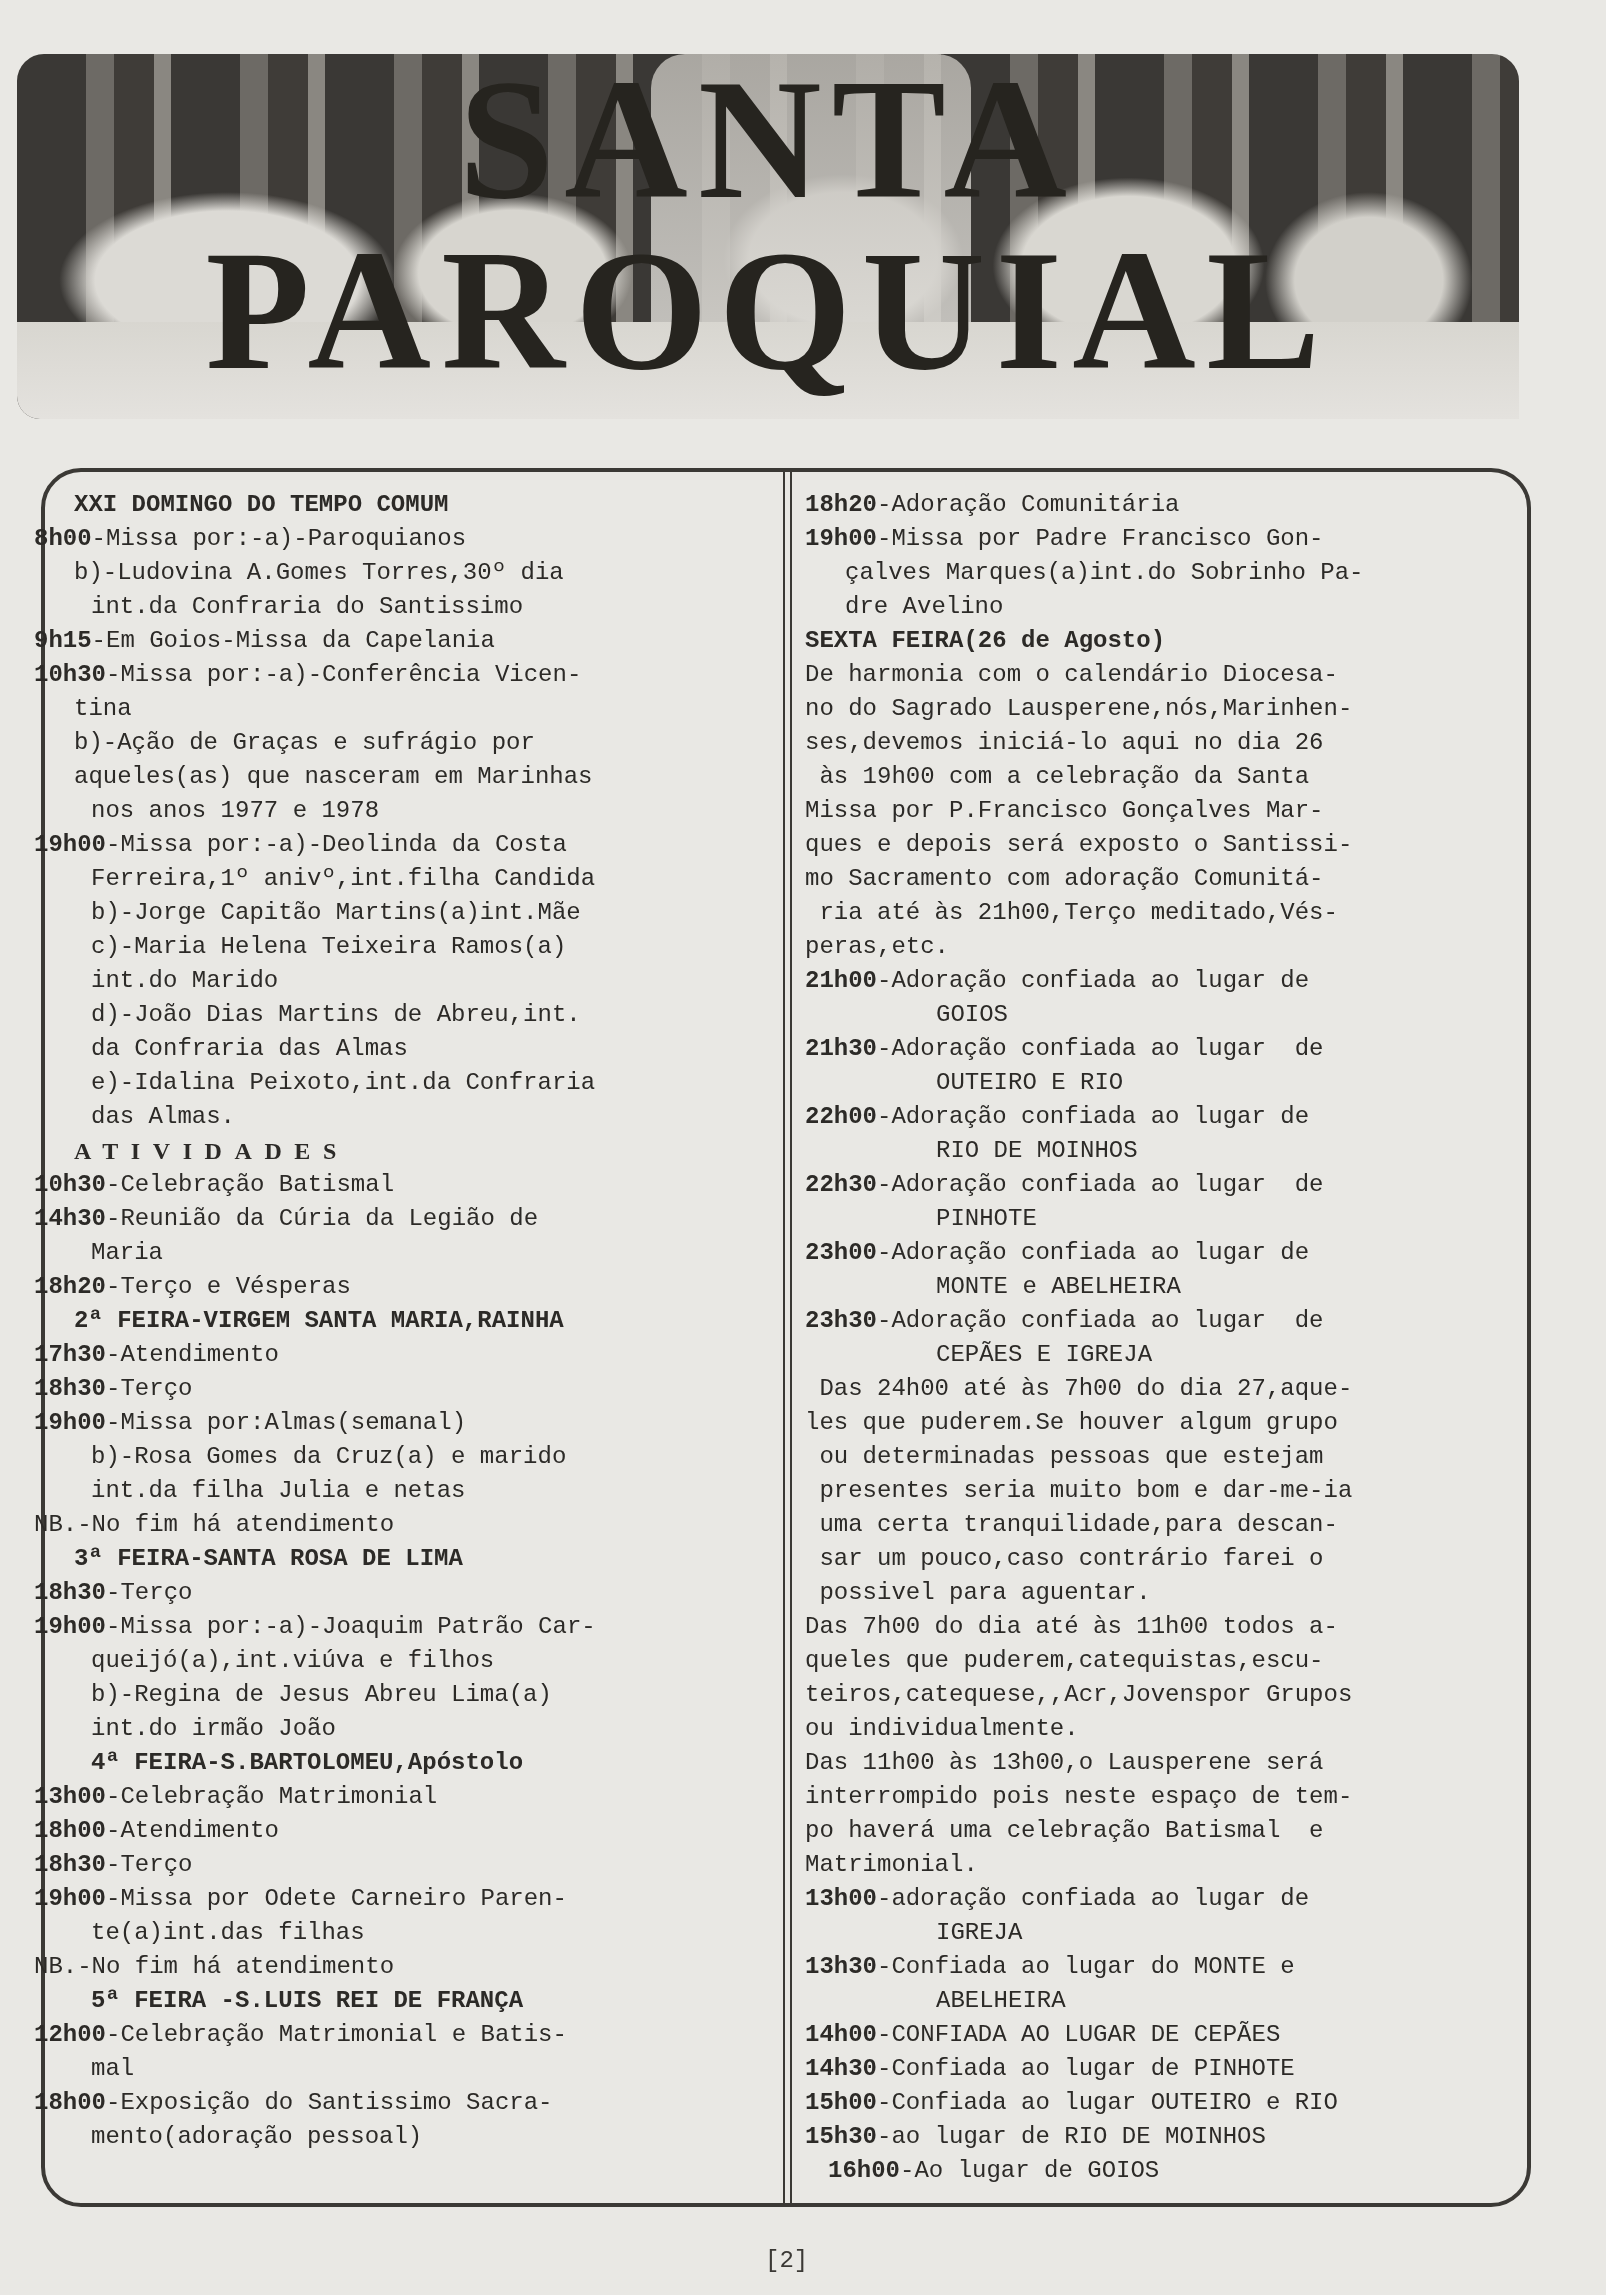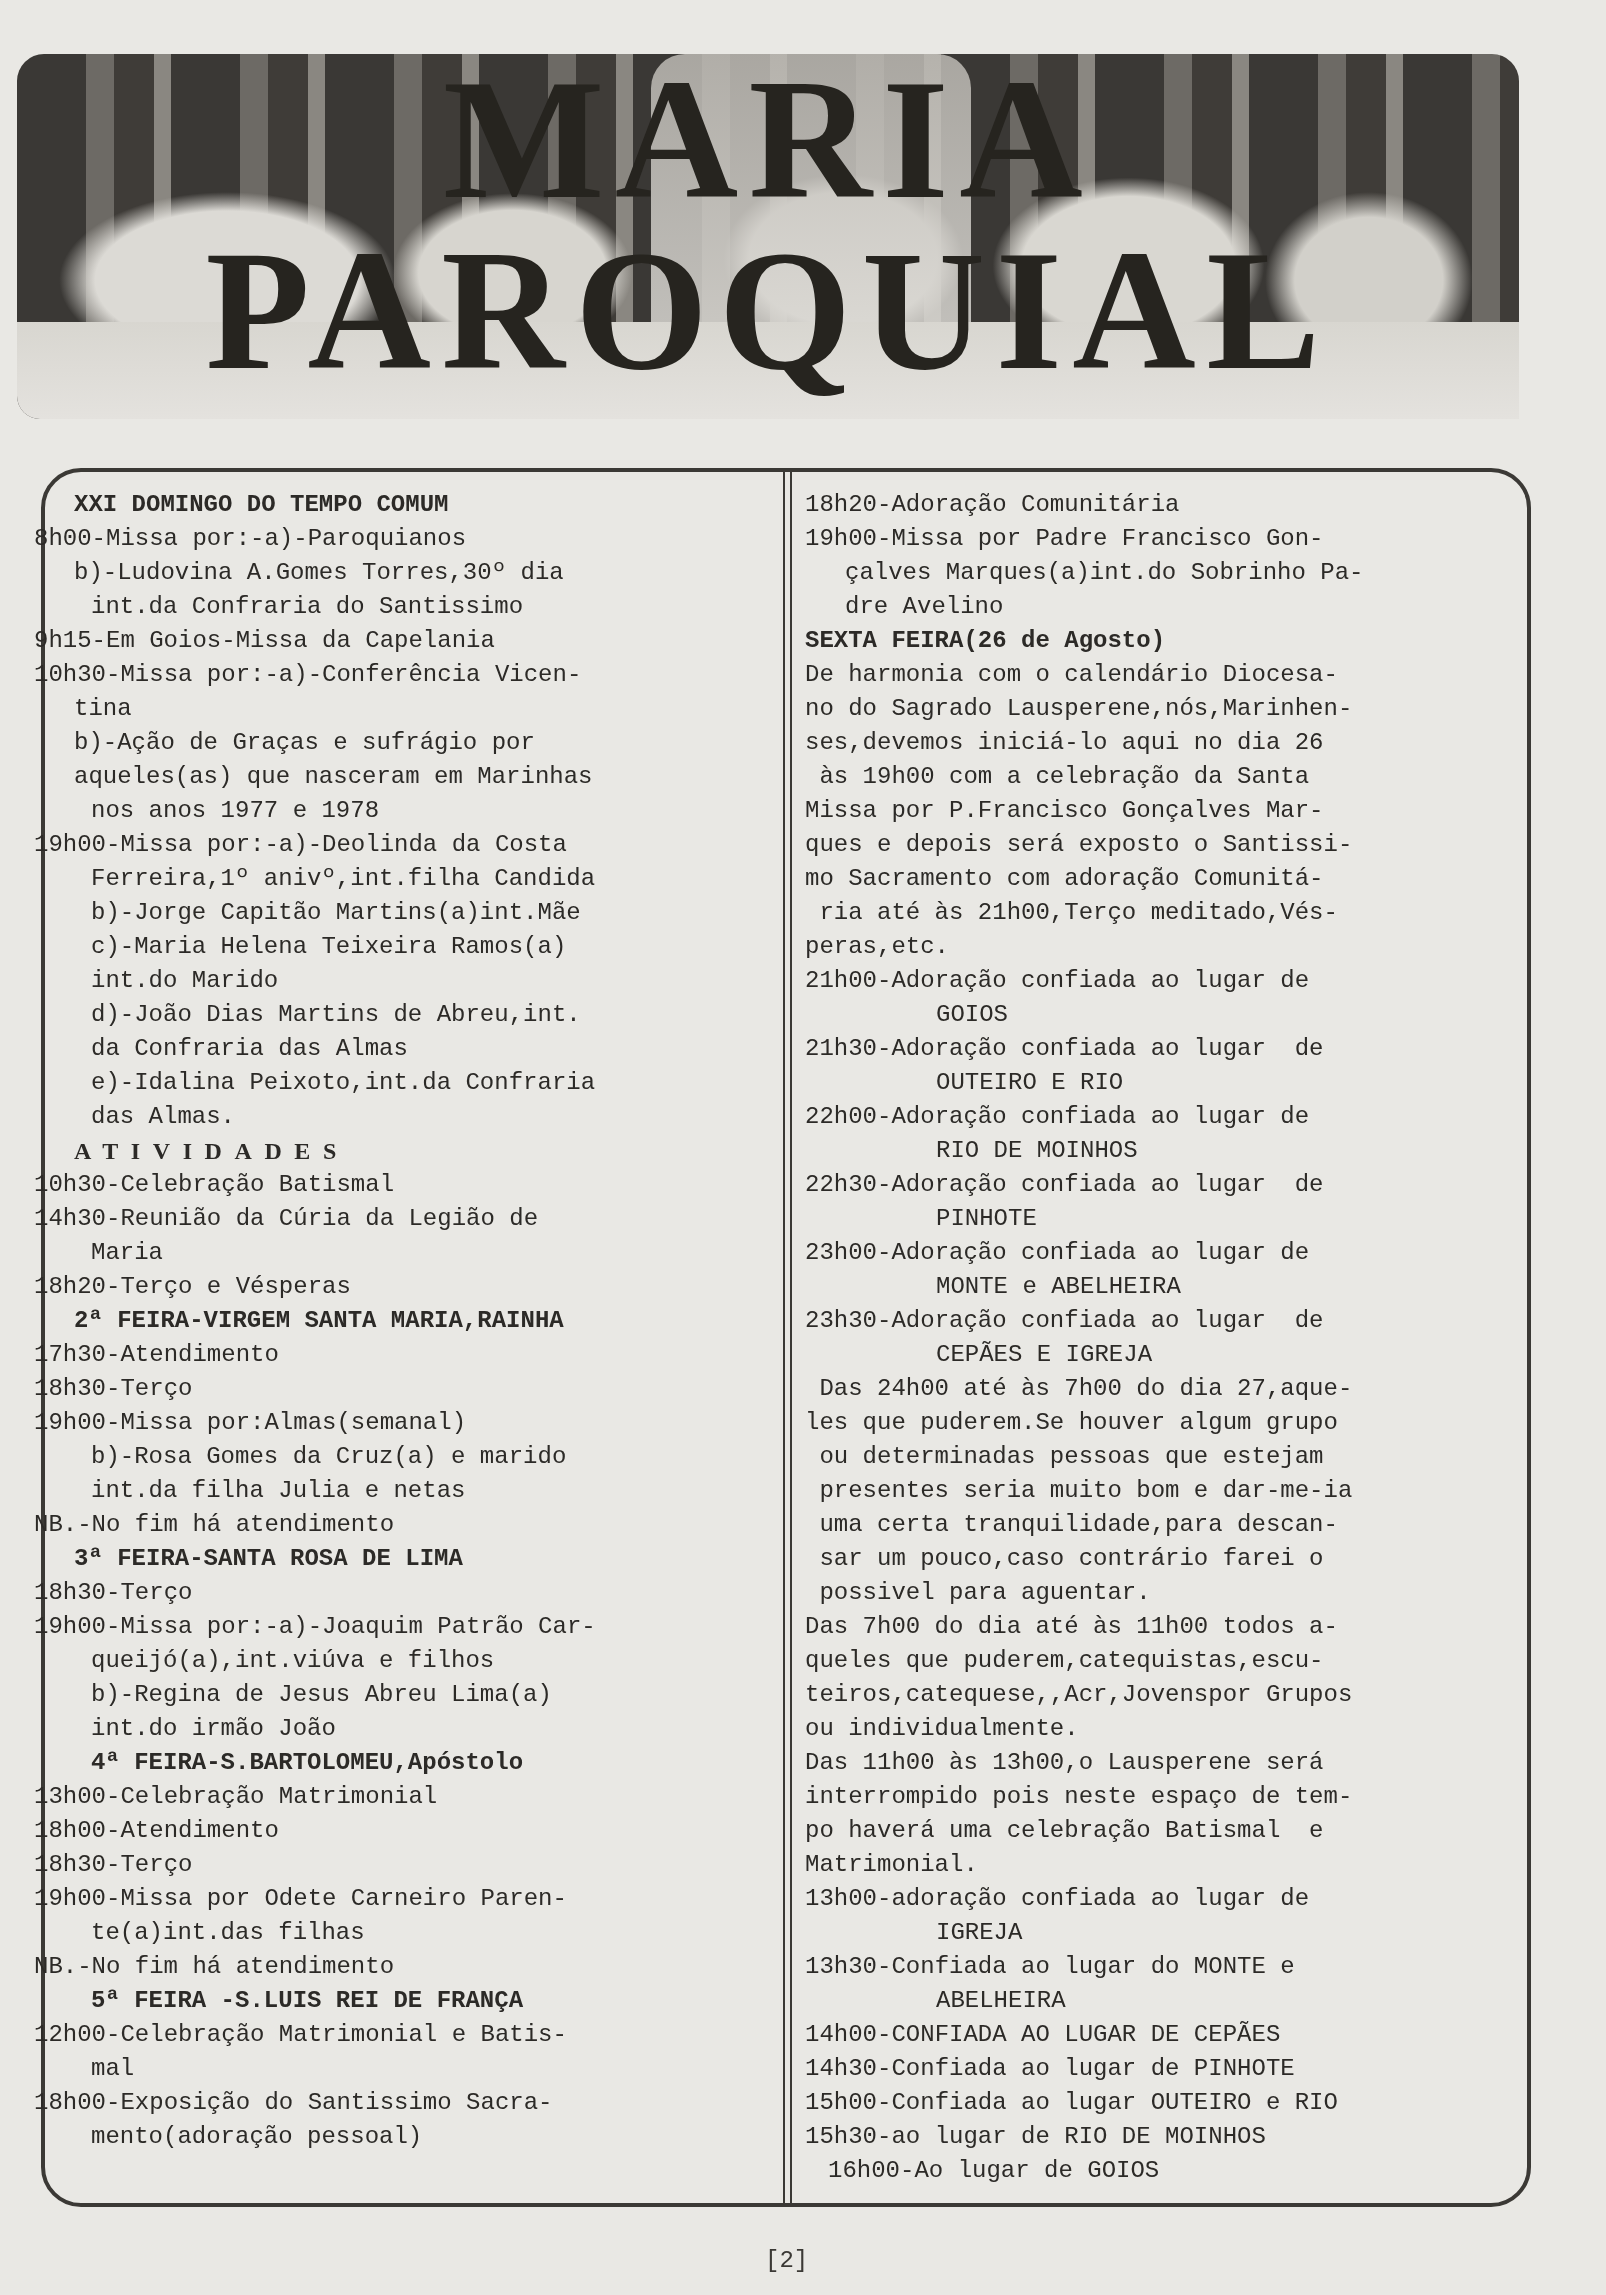--- a/index.html
+++ b/index.html
@@ -54,38 +54,38 @@
     box-sizing: border-box;
   }
   .col {
     position: absolute; top: 488px;
     font-size: 24px; line-height: 34px;
     white-space: pre;
   }
   .col.left { left: 34px; width: 742px; }
   .col.right { left: 805px; width: 742px; }
   .line { height: 34px; display: block; }
-  .t { font-weight: normal; }
+  .t { font-weight: bold; }
   .h { font-weight: bold; display: block; height: 34px; }
   .ind1 { padding-left: 40px; }
   .ind2 { padding-left: 57px; }
   .ctr { text-align: left; display: block; }
   .spaced { letter-spacing: 12.6px; font-family: Liberation Serif, serif; }
   .page-number {
     position: absolute; left: 765px; top: 2247px;
     font-size: 24px; color: #3b3935;
   }
 </style>
 </head>
 <body>
 
 <div class="banner">
   <div class="banner-doorway"></div>
   <div class="banner-floor"></div>
-  <div class="banner-title">MARIA PAROQUIAL</div>
+  <div class="banner-title">SANTA PAROQUIAL</div>
 </div>
 
 <div class="box"></div>
 <div class="divider"></div>
 
 <div class="col left" id="col-left"><div class="line h ind1"><span>XXI DOMINGO DO TEMPO COMUM</span></div><div class="line"><span class="t">8h00</span><span>-Missa por:-a)-Paroquianos</span></div><div class="line ind1">b)-Ludovina A.Gomes Torres,30º dia</div><div class="line ind2">int.da Confraria do Santissimo</div><div class="line"><span class="t">9h15</span><span>-Em Goios-Missa da Capelania</span></div><div class="line"><span class="t">10h30</span><span>-Missa por:-a)-Conferência Vicen-</span></div><div class="line ind1">tina</div><div class="line ind1">b)-Ação de Graças e sufrágio por</div><div class="line ind1">aqueles(as) que nasceram em Marinhas</div><div class="line ind2">nos anos 1977 e 1978</div><div class="line"><span class="t">19h00</span><span>-Missa por:-a)-Deolinda da Costa</span></div><div class="line ind2">Ferreira,1º anivº,int.filha Candida</div><div class="line ind2">b)-Jorge Capitão Martins(a)int.Mãe</div><div class="line ind2">c)-Maria Helena Teixeira Ramos(a)</div><div class="line ind2">int.do Marido</div><div class="line ind2">d)-João Dias Martins de Abreu,int.</div><div class="line ind2">da Confraria das Almas</div><div class="line ind2">e)-Idalina Peixoto,int.da Confraria</div><div class="line ind2">das Almas.</div><div class="line h ind1"><span class="spaced">ATIVIDADES</span></div><div class="line"><span class="t">10h30</span><span>-Celebração Batismal</span></div><div class="line"><span class="t">14h30</span><span>-Reunião da Cúria da Legião de</span></div><div class="line ind2">Maria</div><div class="line"><span class="t">18h20</span><span>-Terço e Vésperas</span></div><div class="line h ind1"><span>2ª FEIRA-VIRGEM SANTA MARIA,RAINHA</span></div><div class="line"><span class="t">17h30</span><span>-Atendimento</span></div><div class="line"><span class="t">18h30</span><span>-Terço</span></div><div class="line"><span class="t">19h00</span><span>-Missa por:Almas(semanal)</span></div><div class="line ind2">b)-Rosa Gomes da Cruz(a) e marido</div><div class="line ind2">int.da filha Julia e netas</div><div class="line">NB.-No fim há atendimento</div><div class="line h ind1"><span>3ª FEIRA-SANTA ROSA DE LIMA</span></div><div class="line"><span class="t">18h30</span><span>-Terço</span></div><div class="line"><span class="t">19h00</span><span>-Missa por:-a)-Joaquim Patrão Car-</span></div><div class="line ind2">queijó(a),int.viúva e filhos</div><div class="line ind2">b)-Regina de Jesus Abreu Lima(a)</div><div class="line ind2">int.do irmão João</div><div class="line h ind2"><span>4ª FEIRA-S.BARTOLOMEU,Apóstolo</span></div><div class="line"><span class="t">13h00</span><span>-Celebração Matrimonial</span></div><div class="line"><span class="t">18h00</span><span>-Atendimento</span></div><div class="line"><span class="t">18h30</span><span>-Terço</span></div><div class="line"><span class="t">19h00</span><span>-Missa por Odete Carneiro Paren-</span></div><div class="line ind2">te(a)int.das filhas</div><div class="line">NB.-No fim há atendimento</div><div class="line h ind2"><span>5ª FEIRA -S.LUIS REI DE FRANÇA</span></div><div class="line"><span class="t">12h00</span><span>-Celebração Matrimonial e Batis-</span></div><div class="line ind2">mal</div><div class="line"><span class="t">18h00</span><span>-Exposição do Santissimo Sacra-</span></div><div class="line ind2">mento(adoração pessoal)</div></div>
 <div class="col right" id="col-right"><div class="line"><span class="t">18h20</span><span>-Adoração Comunitária</span></div><div class="line"><span class="t">19h00</span><span>-Missa por Padre Francisco Gon-</span></div><div class="line ind1">çalves Marques(a)int.do Sobrinho Pa-</div><div class="line ind1">dre Avelino</div><div class="line h ctr"><span>SEXTA FEIRA(26 de Agosto)</span></div><div class="line">De harmonia com o calendário Diocesa-</div><div class="line">no do Sagrado Lausperene,nós,Marinhen-</div><div class="line">ses,devemos iniciá-lo aqui no dia 26</div><div class="line"> às 19h00 com a celebração da Santa</div><div class="line">Missa por P.Francisco Gonçalves Mar-</div><div class="line">ques e depois será exposto o Santissi-</div><div class="line">mo Sacramento com adoração Comunitá-</div><div class="line"> ria até às 21h00,Terço meditado,Vés-</div><div class="line">peras,etc.</div><div class="line"><span class="t">21h00</span><span>-Adoração confiada ao lugar de</span></div><div class="line" style="padding-left: 131px;">GOIOS</div><div class="line"><span class="t">21h30</span><span>-Adoração confiada ao lugar  de</span></div><div class="line" style="padding-left: 131px;">OUTEIRO E RIO</div><div class="line"><span class="t">22h00</span><span>-Adoração confiada ao lugar de</span></div><div class="line" style="padding-left: 131px;">RIO DE MOINHOS</div><div class="line"><span class="t">22h30</span><span>-Adoração confiada ao lugar  de</span></div><div class="line" style="padding-left: 131px;">PINHOTE</div><div class="line"><span class="t">23h00</span><span>-Adoração confiada ao lugar de</span></div><div class="line" style="padding-left: 131px;">MONTE e ABELHEIRA</div><div class="line"><span class="t">23h30</span><span>-Adoração confiada ao lugar  de</span></div><div class="line" style="padding-left: 131px;">CEPÃES E IGREJA</div><div class="line"> Das 24h00 até às 7h00 do dia 27,aque-</div><div class="line">les que puderem.Se houver algum grupo</div><div class="line"> ou determinadas pessoas que estejam</div><div class="line"> presentes seria muito bom e dar-me-ia</div><div class="line"> uma certa tranquilidade,para descan-</div><div class="line"> sar um pouco,caso contrário farei o</div><div class="line"> possivel para aguentar.</div><div class="line">Das 7h00 do dia até às 11h00 todos a-</div><div class="line">queles que puderem,catequistas,escu-</div><div class="line">teiros,catequese,,Acr,Jovenspor Grupos</div><div class="line">ou individualmente.</div><div class="line">Das 11h00 às 13h00,o Lausperene será</div><div class="line">interrompido pois neste espaço de tem-</div><div class="line">po haverá uma celebração Batismal  e</div><div class="line">Matrimonial.</div><div class="line"><span class="t">13h00</span><span>-adoração confiada ao lugar de</span></div><div class="line" style="padding-left: 131px;">IGREJA</div><div class="line"><span class="t">13h30</span><span>-Confiada ao lugar do MONTE e</span></div><div class="line" style="padding-left: 131px;">ABELHEIRA</div><div class="line"><span class="t">14h00</span><span>-CONFIADA AO LUGAR DE CEPÃES</span></div><div class="line"><span class="t">14h30</span><span>-Confiada ao lugar de PINHOTE</span></div><div class="line"><span class="t">15h00</span><span>-Confiada ao lugar OUTEIRO e RIO</span></div><div class="line"><span class="t">15h30</span><span>-ao lugar de RIO DE MOINHOS</span></div><div class="line" style="padding-left: 23px;"><span class="t">16h00</span><span>-Ao lugar de GOIOS</span></div></div>
 
 <div class="page-number">[2]</div>
 

